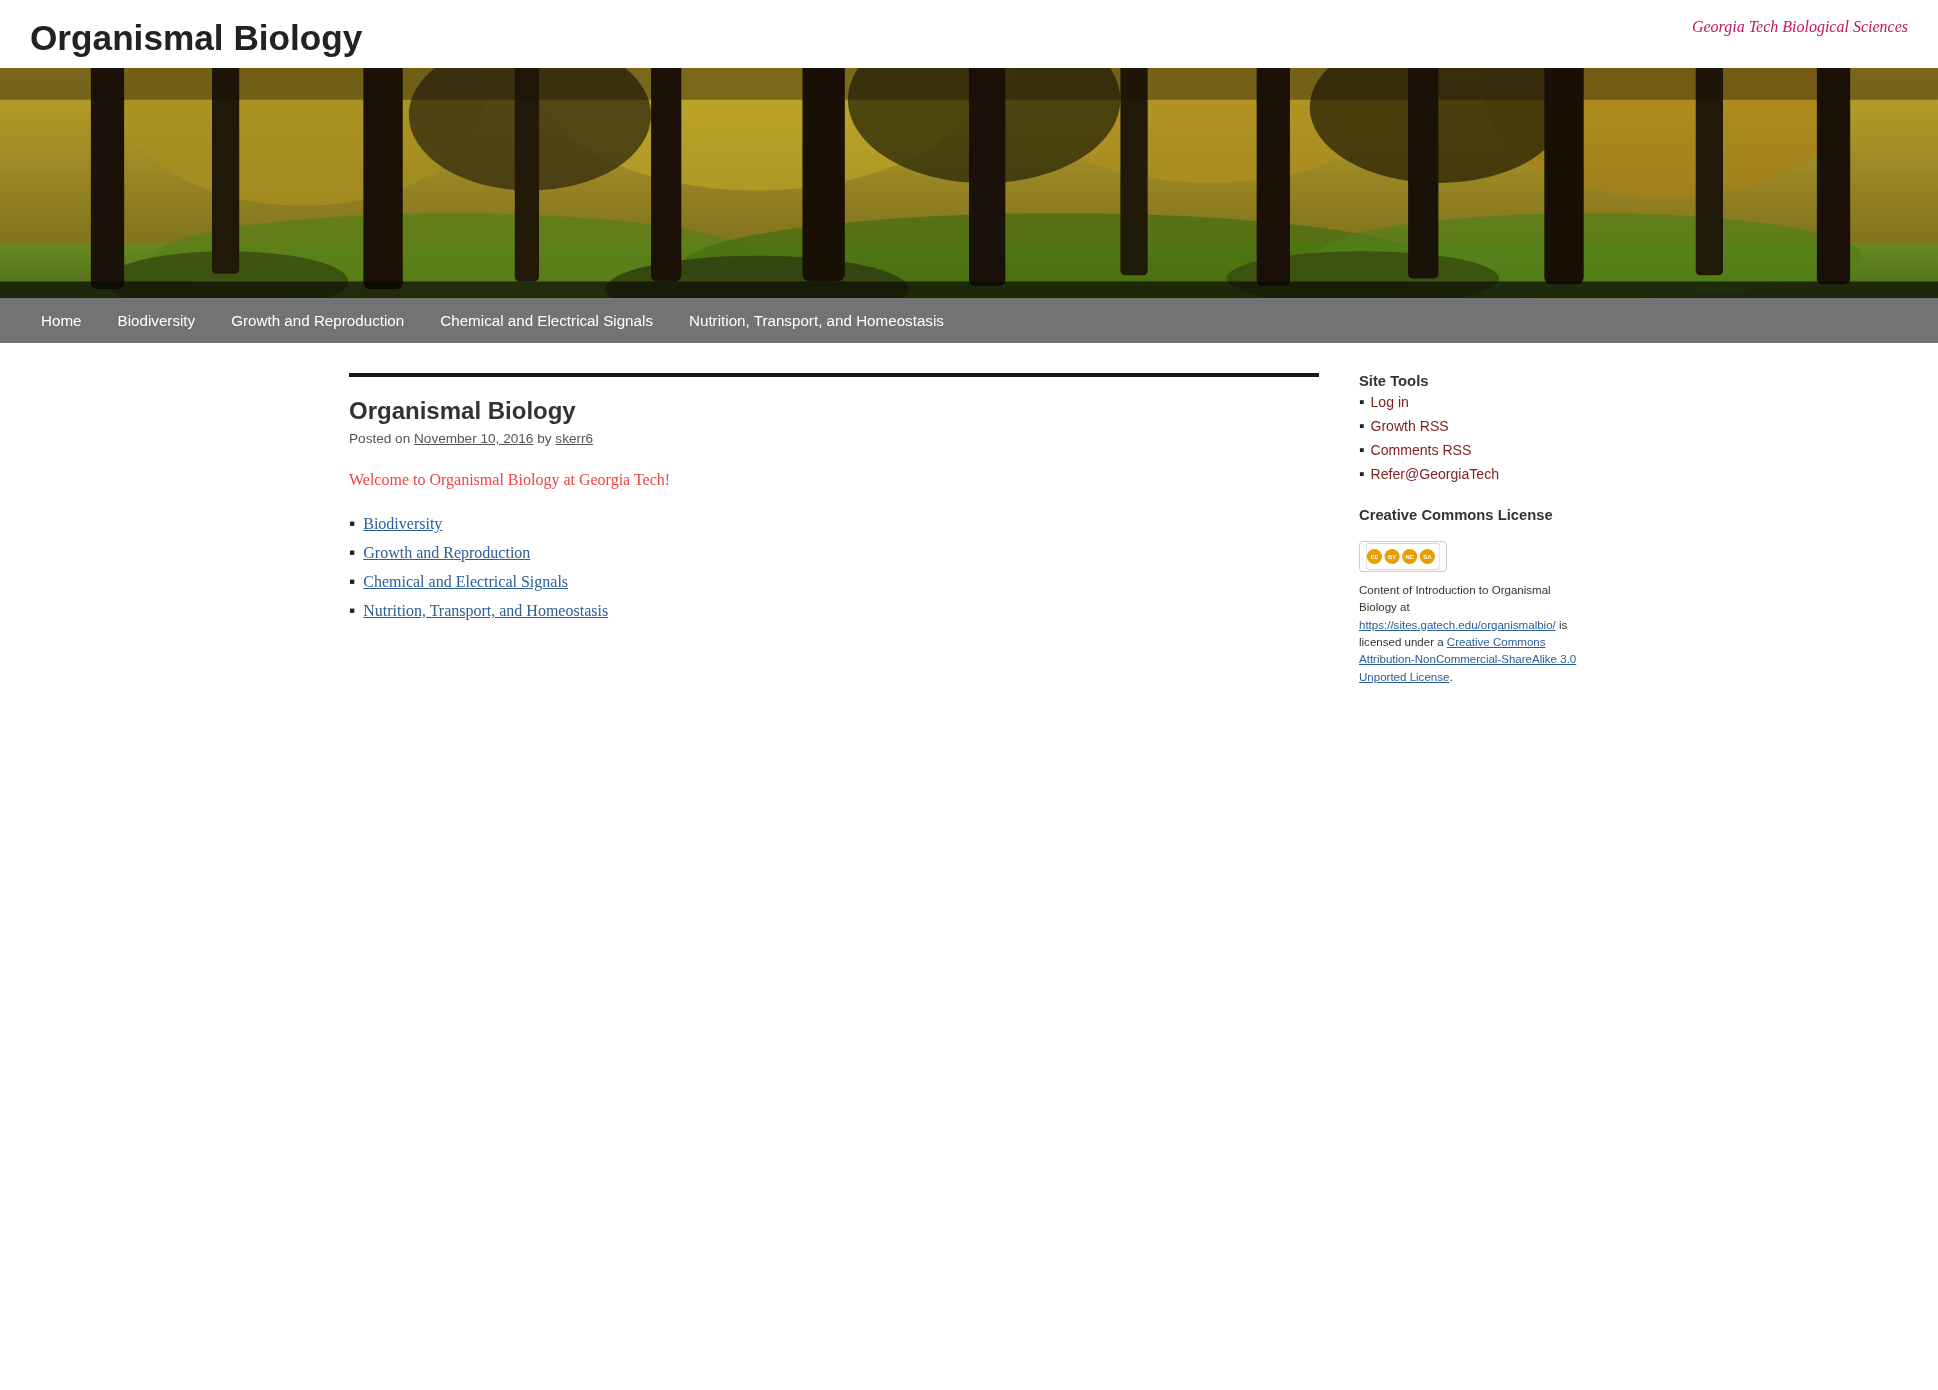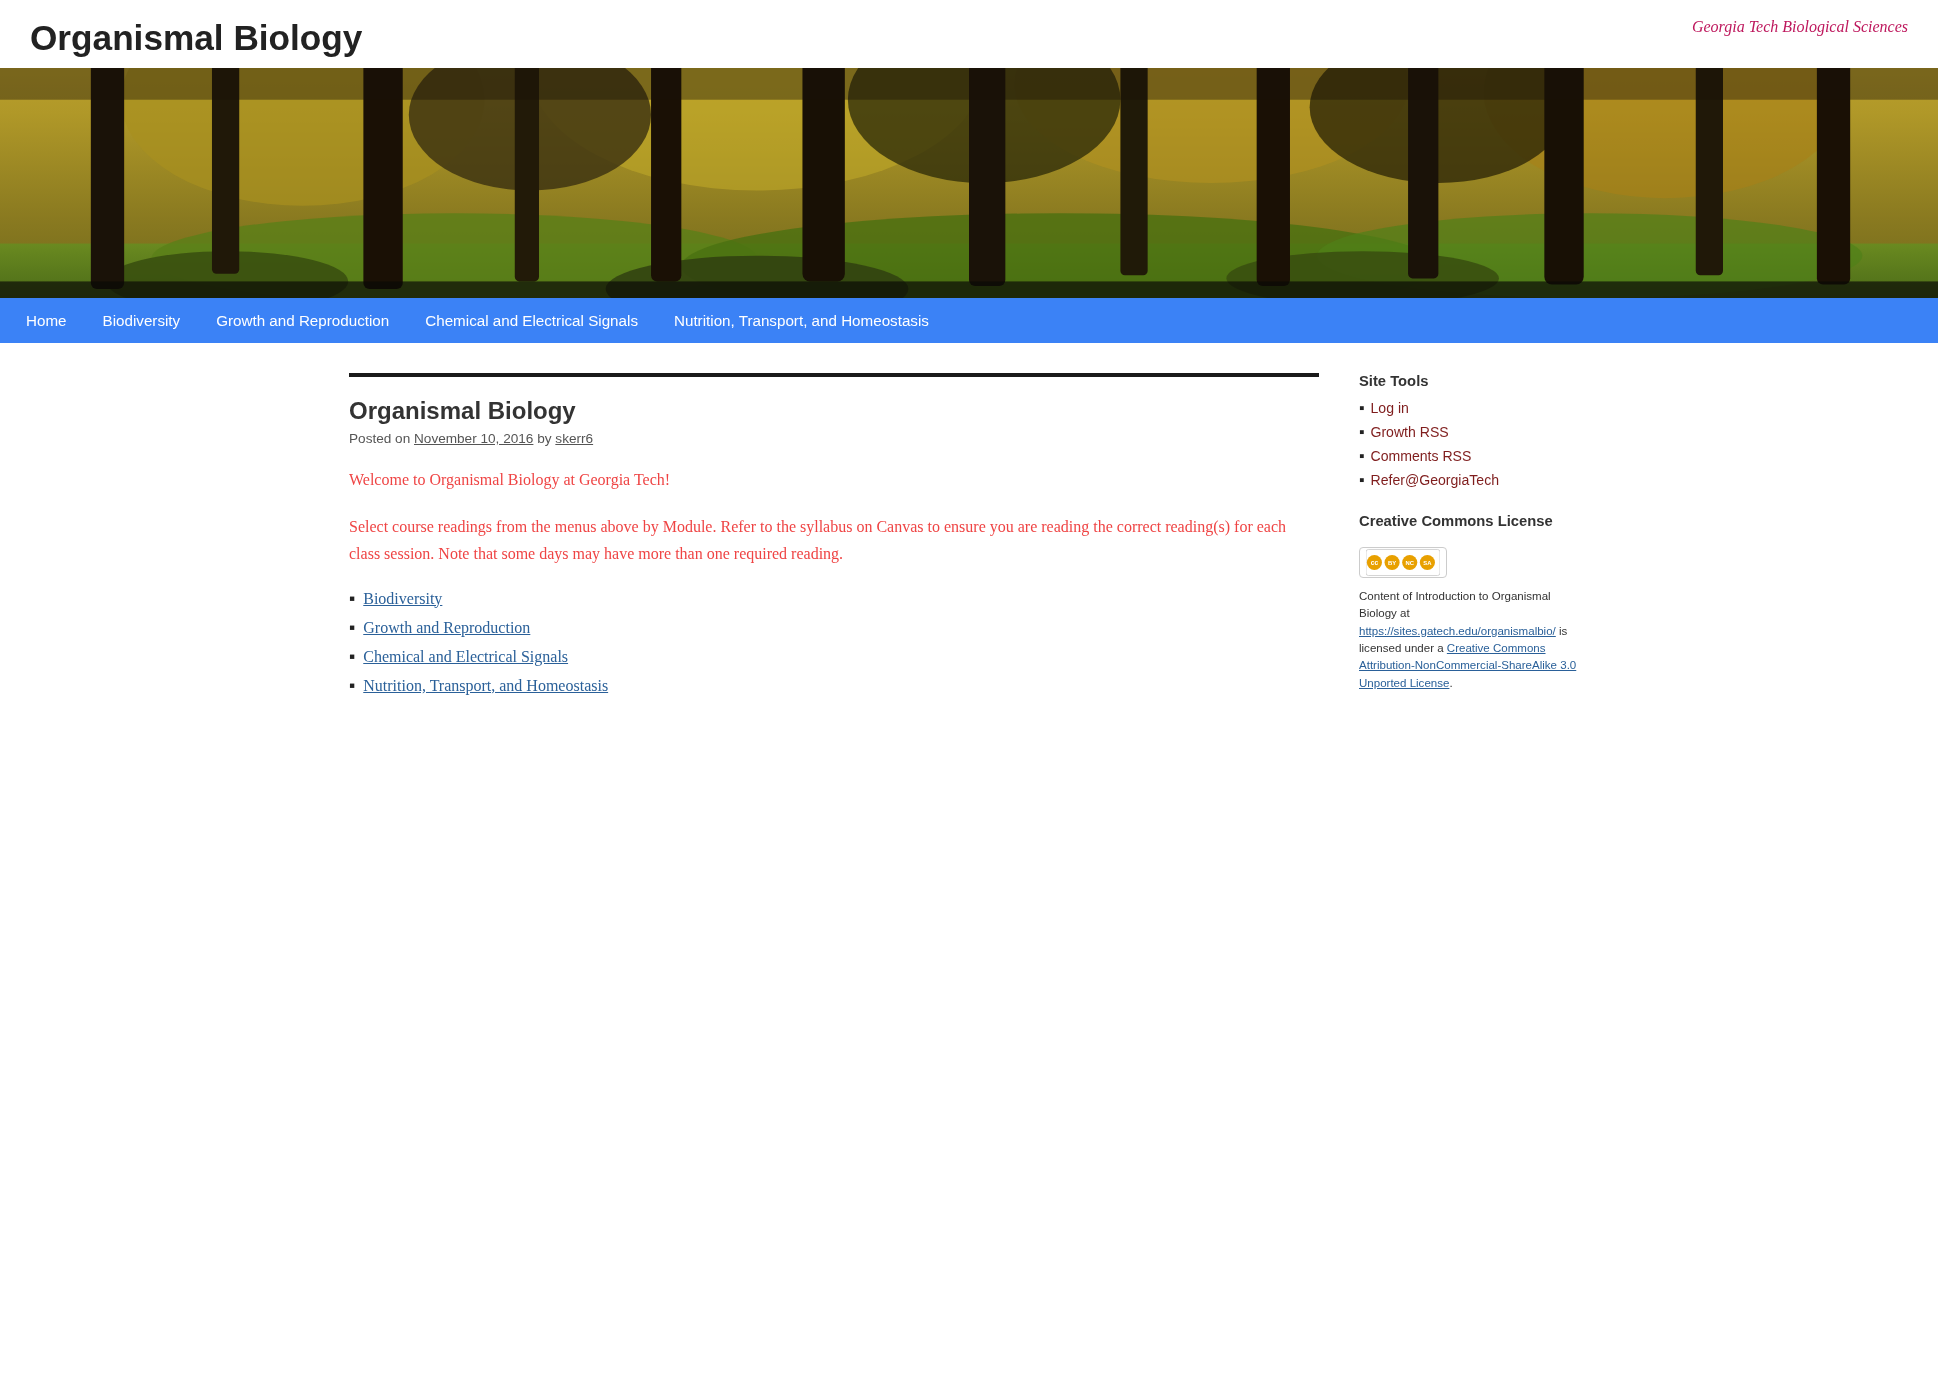--- a/index.html
+++ b/index.html
@@ -35,22 +35,22 @@
       position: absolute;
       top: 0; left: 0; right: 0; bottom: 0;
       background:
         
         linear-gradient(180deg, #1a1208 0%, #2a1e10 40%, transparent 100%);
       opacity: 0.7;
     }
 
     
     #main-nav {
-      background: #3b82f6;
-      padding: 0 8px;
+      background: #737373;
+      padding: 0 23px;
       display: flex;
       align-items: center;
     }
     #main-nav a {
       color: #fff;
       text-decoration: none;
       padding: 14px 18px;
       font-family: Arial, sans-serif;
       font-size: 0.95em;
       display: block;
@@ -117,21 +117,21 @@
     
     #sidebar {
       width: 230px;
       flex-shrink: 0;
       font-family: Arial, sans-serif;
       font-size: 0.88em;
     }
     #sidebar-tools-title {
       font-size: 1.05em;
       font-weight: bold;
-      margin-bottom: 10px;
+      margin-bottom: 4px;
     }
     #sidebar-tools ul {
       list-style: none;
       padding: 0;
       margin: 0 0 24px 0;
     }
     #sidebar-tools ul li {
       display: flex;
       align-items: baseline;
       gap: 6px;
@@ -258,21 +258,20 @@
   <main id="main-content">
     <h2 id="post-title">Organismal Biology</h2>
     <div id="post-meta">
       <span>Posted on</span>
       <a class="date" href="#">November 10, 2016</a>
       <span>by</span>
       <a href="#">skerr6</a>
     </div>
     <div id="post-body">
       <p>Welcome to Organismal Biology at Georgia Tech!</p>
-      <p>Select course readings from the menus above by Module. Refer to the syllabus on Canvas to ensure you are reading the correct reading(s) for each class session. Note that some days may have more than one required reading.</p>
       <ul id="course-links-list">
       <li>
             <a href="#">Biodiversity</a>
           </li>
           <li>
             <a href="#">Growth and Reproduction</a>
           </li>
           <li>
             <a href="#">Chemical and Electrical Signals</a>
           </li>

